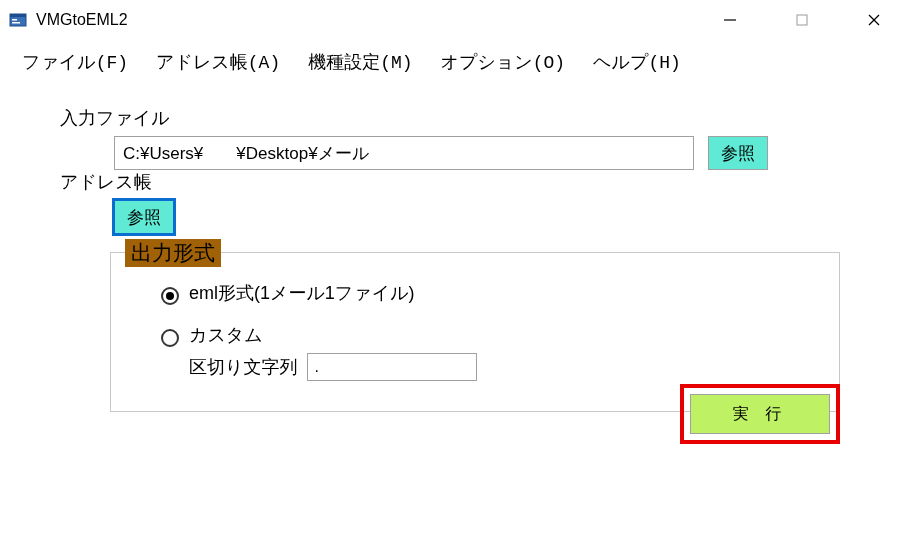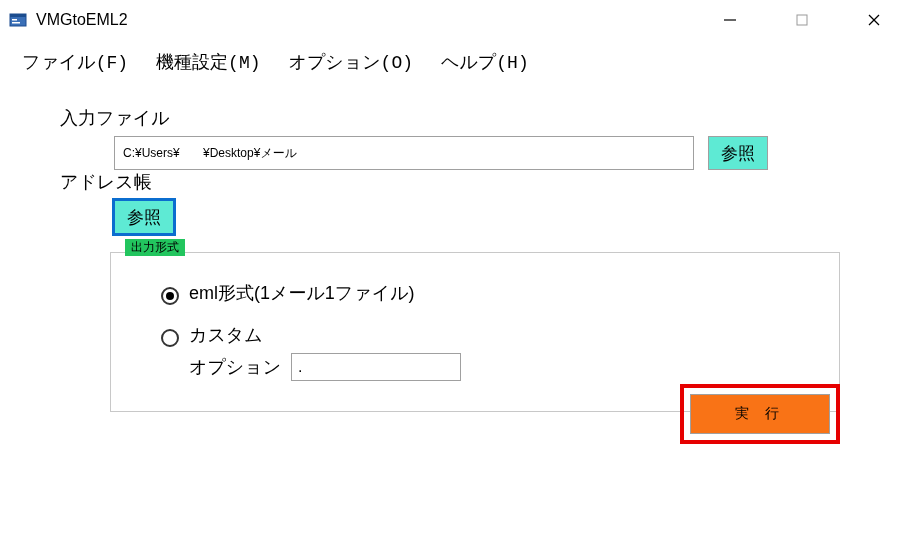--- a/index.html
+++ b/index.html
@@ -80,21 +80,21 @@
       display: flex;
       align-items: stretch;
       gap: 14px;
       margin-left: 54px;
     }
     .text-input {
       flex: 0 0 580px;
       height: 34px;
       border: 1px solid #a0a0a0;
       padding: 4px 8px;
-      font-size: 12px;
+      font-size: 17px;
       font-family: inherit;
       background: #fff;
     }
     .browse-btn {
       width: 60px;
       height: 34px;
       background: #5eead4;
       border: 1px solid #a0a0a0;
       font-size: 17px;
       font-family: inherit;
@@ -109,23 +109,23 @@
       border: 1px solid #c8c8c8;
       margin-left: 50px;
       margin-right: 10px;
       margin-top: 18px;
       padding: 28px 30px 30px 50px;
     }
     .groupbox-title {
       position: absolute;
       top: -14px;
       left: 14px;
-      background: #22c55e;
+      background: #a16207;
       padding: 0 6px;
-      font-size: 12px;
+      font-size: 21px;
     }
 
     .radio-row {
       display: flex;
       align-items: flex-end;
       margin-bottom: 18px;
     }
     .radio {
       width: 18px;
       height: 18px;
@@ -169,23 +169,23 @@
     .execute-wrap {
       position: absolute;
       right: 70px;
       bottom: 28px;
       border: 4px solid #e60000;
       padding: 6px;
     }
     .execute-btn {
       width: 140px;
       height: 40px;
-      background: #f97316;
-      border: 1px solid #a0a0a0;
-      font-size: 14px;
+      background: #bef264;
+      border: 1px solid #a0a0a0;
+      font-size: 16px;
       font-family: inherit;
       letter-spacing: 6px;
     }
 
     .window {
       position: relative;
       width: 910px;
       height: 472px;
     }
   </style>
@@ -219,20 +219,21 @@
         <svg width="14" height="14" viewBox="0 0 14 14">
             <line x1="2" y1="2" x2="12" y2="12"></line>
             <line x1="12" y1="2" x2="2" y2="12"></line>
           </svg>
       </button>
     </div>
   </div>
 
   <div class="menubar">
     <span>ファイル(F)</span>
+    <span>アドレス帳(A)</span>
     <span>機種設定(M)</span>
     <span>オプション(O)</span>
     <span>ヘルプ(H)</span>
   </div>
 
   <div class="content">
 
     <div class="field-row">
       <div class="field-label">入力ファイル</div>
       <div class="field-line">
@@ -255,21 +256,21 @@
         <span class="radio checked"></span>
         <span class="radio-label">eml形式(1メール1ファイル)</span>
       </div>
 
       <div class="radio-row" style="margin-bottom:4px;">
         <span class="radio"></span>
         <span class="radio-label">カスタム</span>
       </div>
 
       <div class="delimiter-row">
-        <span class="delimiter-label">オプション</span>
+        <span class="delimiter-label">区切り文字列</span>
         <input type="text" class="delimiter-input" value="." style="">
       </div>
     </div>
 
   </div>
 
   <div class="execute-wrap">
     <button class="execute-btn">実 行</button>
   </div>
 

